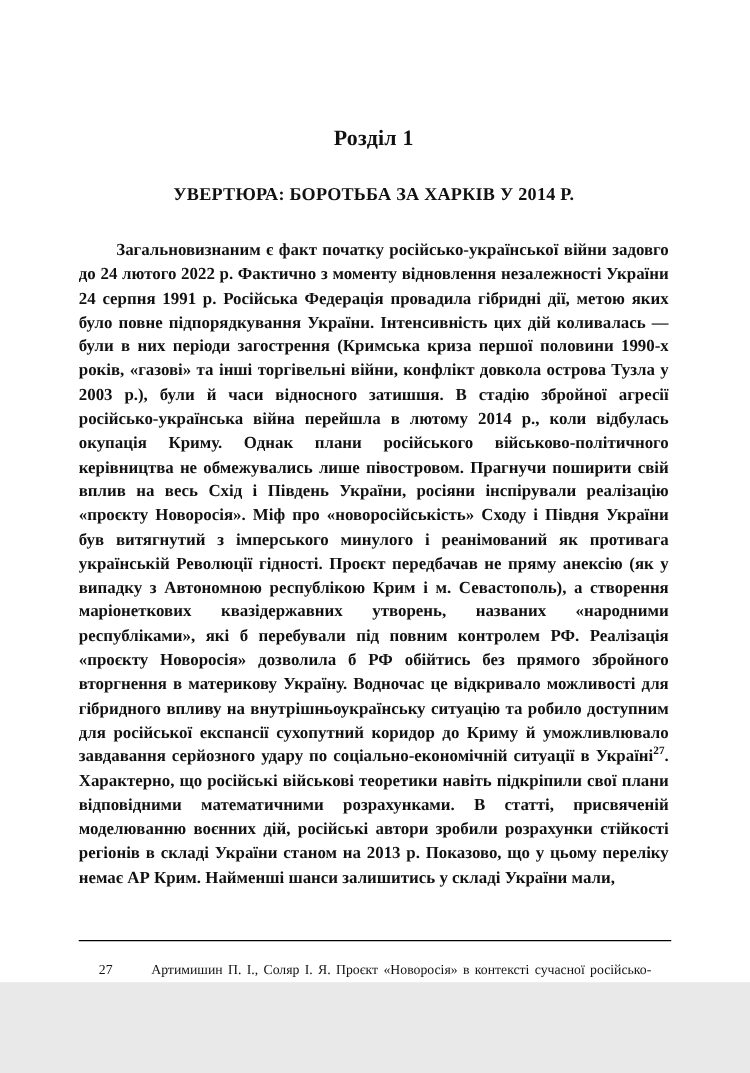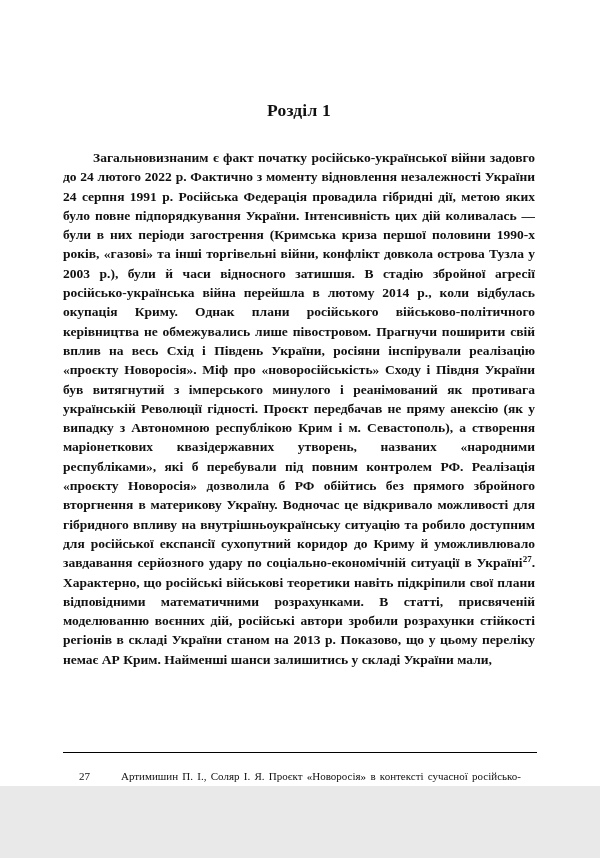--- a/index.html
+++ b/index.html
@@ -70,20 +70,21 @@
     min-width: 42px;
   }
 </style>
 </head>
 <body>
 
 <div class="page">
 
   <h1 class="chapter">Розділ 1</h1>
 
+  <h2 class="section-title">УВЕРТЮРА: БОРОТЬБА ЗА ХАРКІВ У 2014 Р.</h2>
 
   <p class="body-text"><span>Загальновизнаним є факт початку російсько-української війни задовго до 24 лютого 2022 р. Фактично з моменту відновлення незалежності України 24 серпня 1991 р. Російська Федерація провадила гібридні дії, метою яких було повне підпорядкування України. Інтенсивність цих дій коливалась — були в них періоди загострення (Кримська криза першої половини 1990-х років, «газові» та інші торгівельні війни, конфлікт довкола острова Тузла у 2003 р.), були й часи відносного затишшя. В стадію збройної агресії російсько-українська війна перейшла в лютому 2014 р., коли відбулась окупація Криму. Однак плани російського військово-політичного керівництва не обмежувались лише півостровом. Прагнучи поширити свій вплив на весь Схід і Південь України, росіяни інспірували реалізацію «проєкту Новоросія». Міф про «новоросійськість» Сходу і Півдня України був витягнутий з імперського минулого і реанімований як противага українській Революції гідності. Проєкт передбачав не пряму анексію (як у випадку з Автономною республікою Крим і м. Севастополь), а створення маріонеткових квазідержавних утворень, названих «народними республіками», які б перебували під повним контролем РФ. Реалізація «проєкту Новоросія» дозволила б РФ обійтись без прямого збройного вторгнення в материкову Україну. Водночас це відкривало можливості для гібридного впливу на внутрішньоукраїнську ситуацію та робило доступним для російської експансії сухопутний коридор до Криму й уможливлювало завдавання серйозного удару по соціально-економічній ситуації в Україні</span><sup>27</sup><span>. Характерно, що російські військові теоретики навіть підкріпили свої плани відповідними математичними розрахунками. В статті, присвяченій моделюванню воєнних дій, російські автори зробили розрахунки стійкості регіонів в складі України станом на 2013 р. Показово, що у цьому переліку немає АР Крим. Найменші шанси залишитись у складі України мали,</span></p>
 
   <div class="footnote-area">
     <hr class="footnote-rule">
     <p class="footnote"><span class="fn-num">27</span><span>Артимишин П. І., Соляр І. Я. Проєкт «Новоросія» в контексті сучасної російсько-української війни. The Russian-Ukrainian War (2014–2022): historical, political, cultural-educational, religious, economic, and legal aspects. Riga, 2022. P. 416.</span></p>
   </div>
 
 </div>
 

